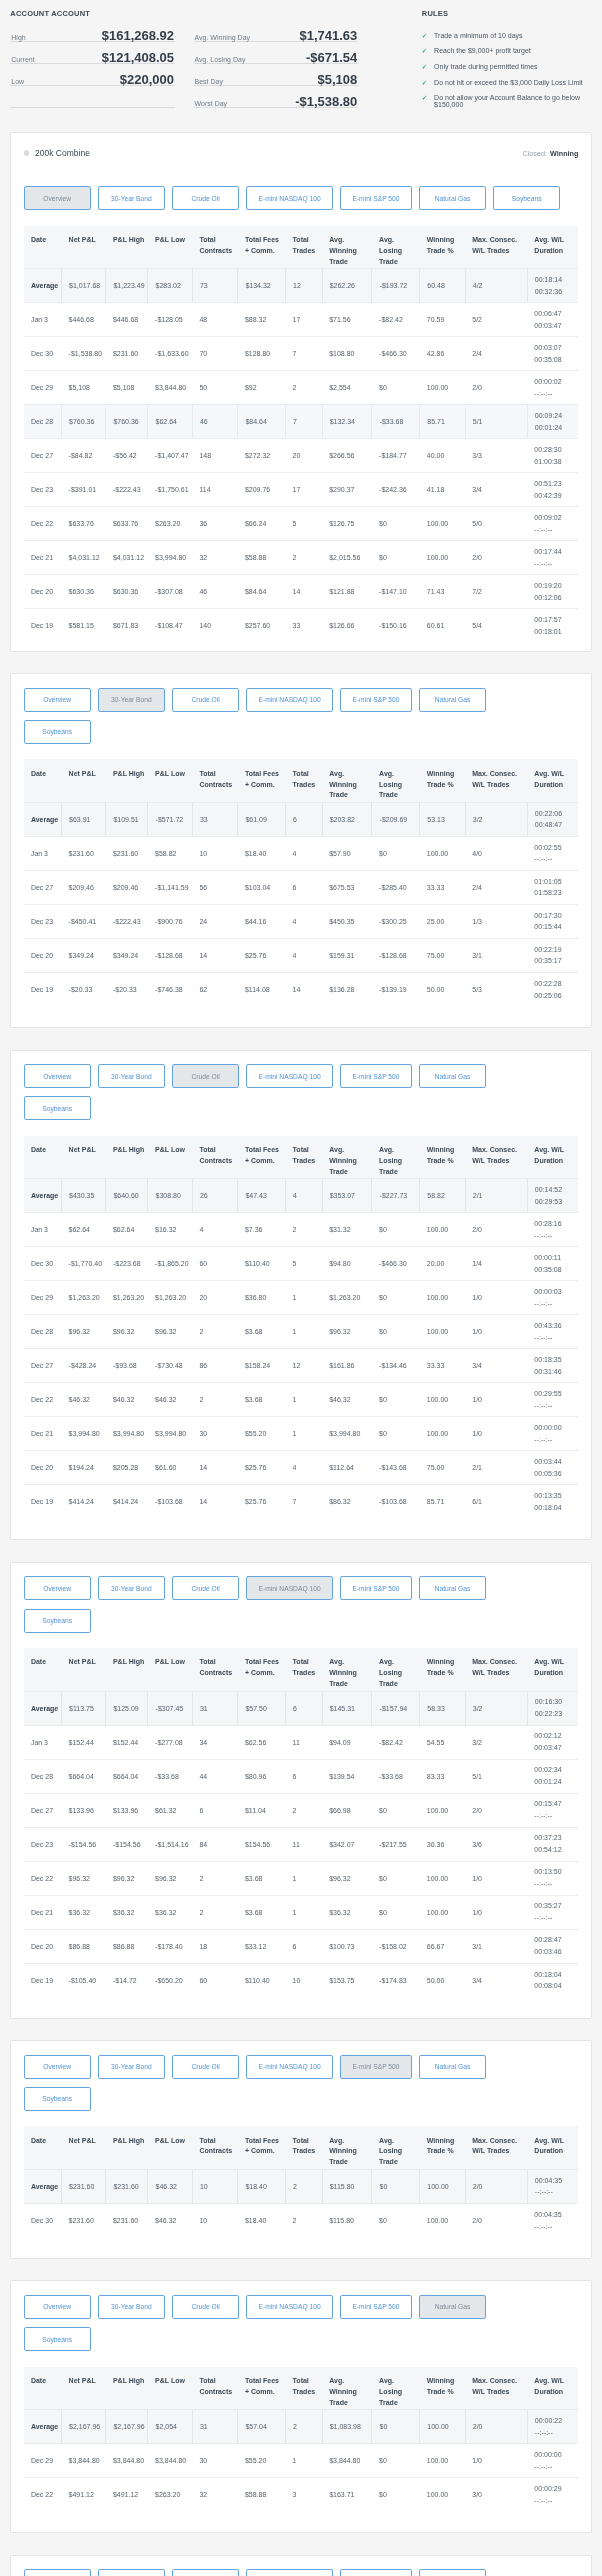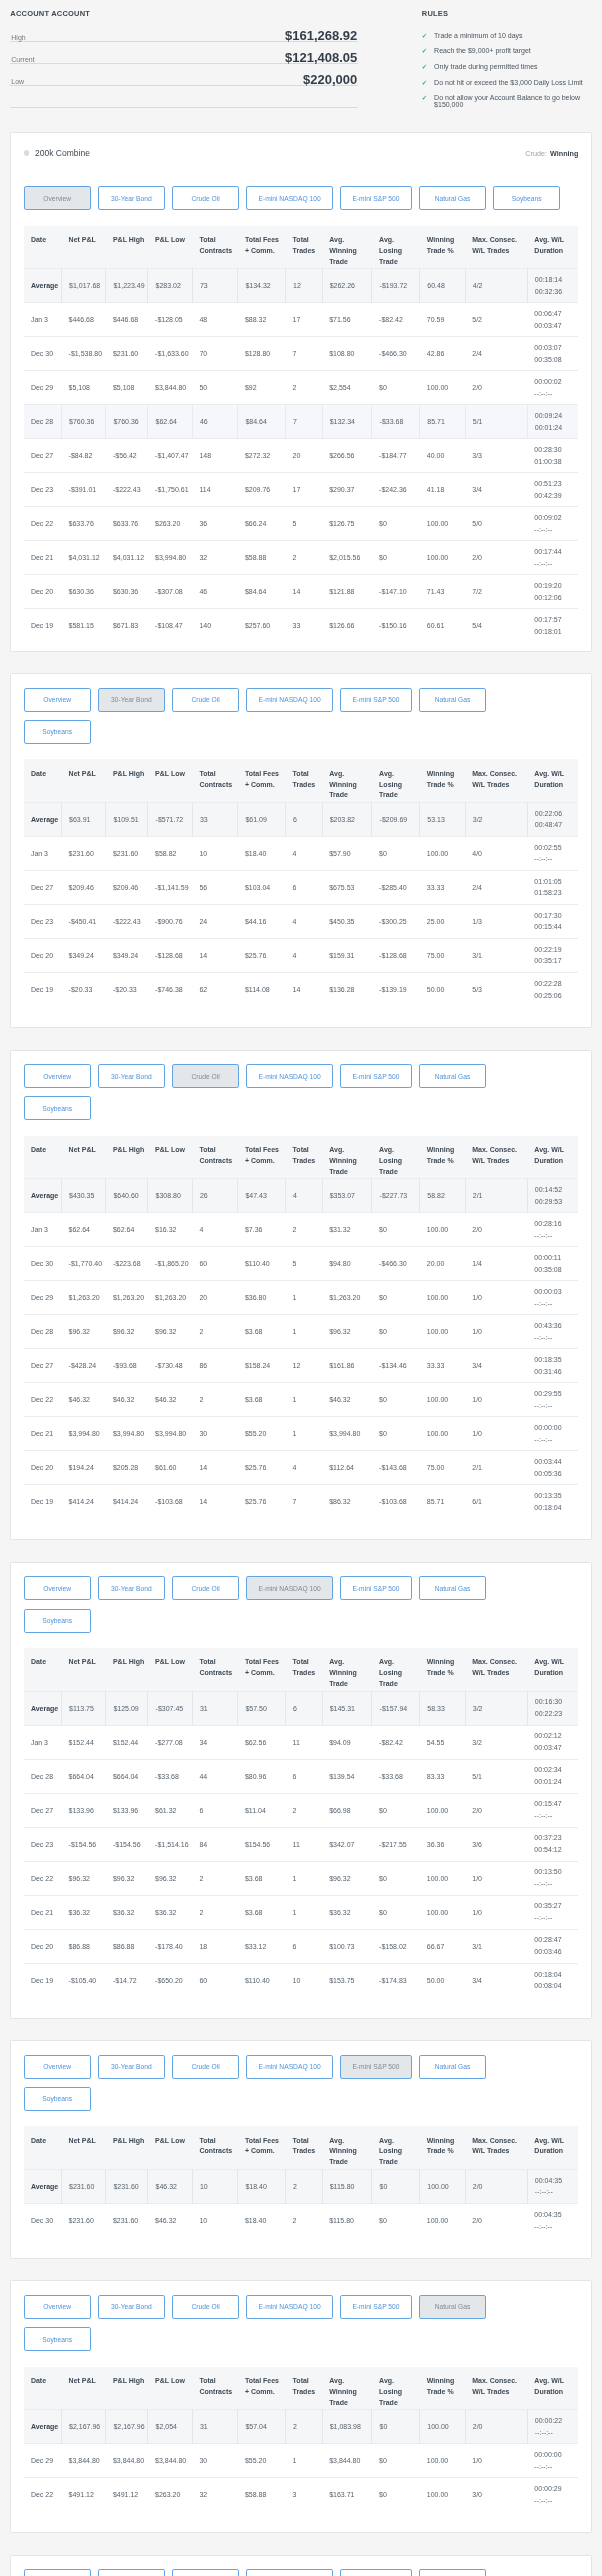--- a/index.html
+++ b/index.html
@@ -82,20 +82,38 @@
           </div>
           <div class="stat">
             <span class="stat-label">Low</span>
             <span class="stat-value">$220,000</span>
           </div>
           <div class="stat">
             <span class="stat-label"></span>
             <span class="stat-value"></span>
           </div>
         </div>
+        <div class="bal-col">
+          <div class="stat">
+            <span class="stat-label">Avg. Winning Day</span>
+            <span class="stat-value">$1,741.63</span>
+          </div>
+          <div class="stat">
+            <span class="stat-label">Avg. Losing Day</span>
+            <span class="stat-value">-$671.54</span>
+          </div>
+          <div class="stat">
+            <span class="stat-label">Best Day</span>
+            <span class="stat-value">$5,108</span>
+          </div>
+          <div class="stat">
+            <span class="stat-label">Worst Day</span>
+            <span class="stat-value">-$1,538.80</span>
+          </div>
+        </div>
       </div>
     </div>
 
     <div class="rules">
       <h3 class="sec-title">RULES</h3>
       <ul>
         <li>
           <span class="check">✓</span>
           <span>Trade a minimum of 10 days</span>
         </li>
@@ -119,21 +137,21 @@
     </div>
   </div>
 
   <div id="cards">
       <section class="card first">
         <div class="card-head">
           <div class="combine-title">
             <span class="dot"></span>
             <span class="combine-name">200k Combine</span>
           </div>
-          <div class="status"><span class="status-label">Crude:</span><span class="status-value">Winning</span></div>
+          <div class="status"><span class="status-label">Closed:</span><span class="status-value">Winning</span></div>
         </div>
         <div class="tabs">
           <button class="tab active">Overview</button>
           <button class="tab">30-Year Bond</button>
           <button class="tab">Crude Oil</button>
           <button class="tab">E-mini NASDAQ 100</button>
           <button class="tab">E-mini S&amp;P 500</button>
           <button class="tab">Natural Gas</button>
           <button class="tab">Soybeans</button>
         </div>

